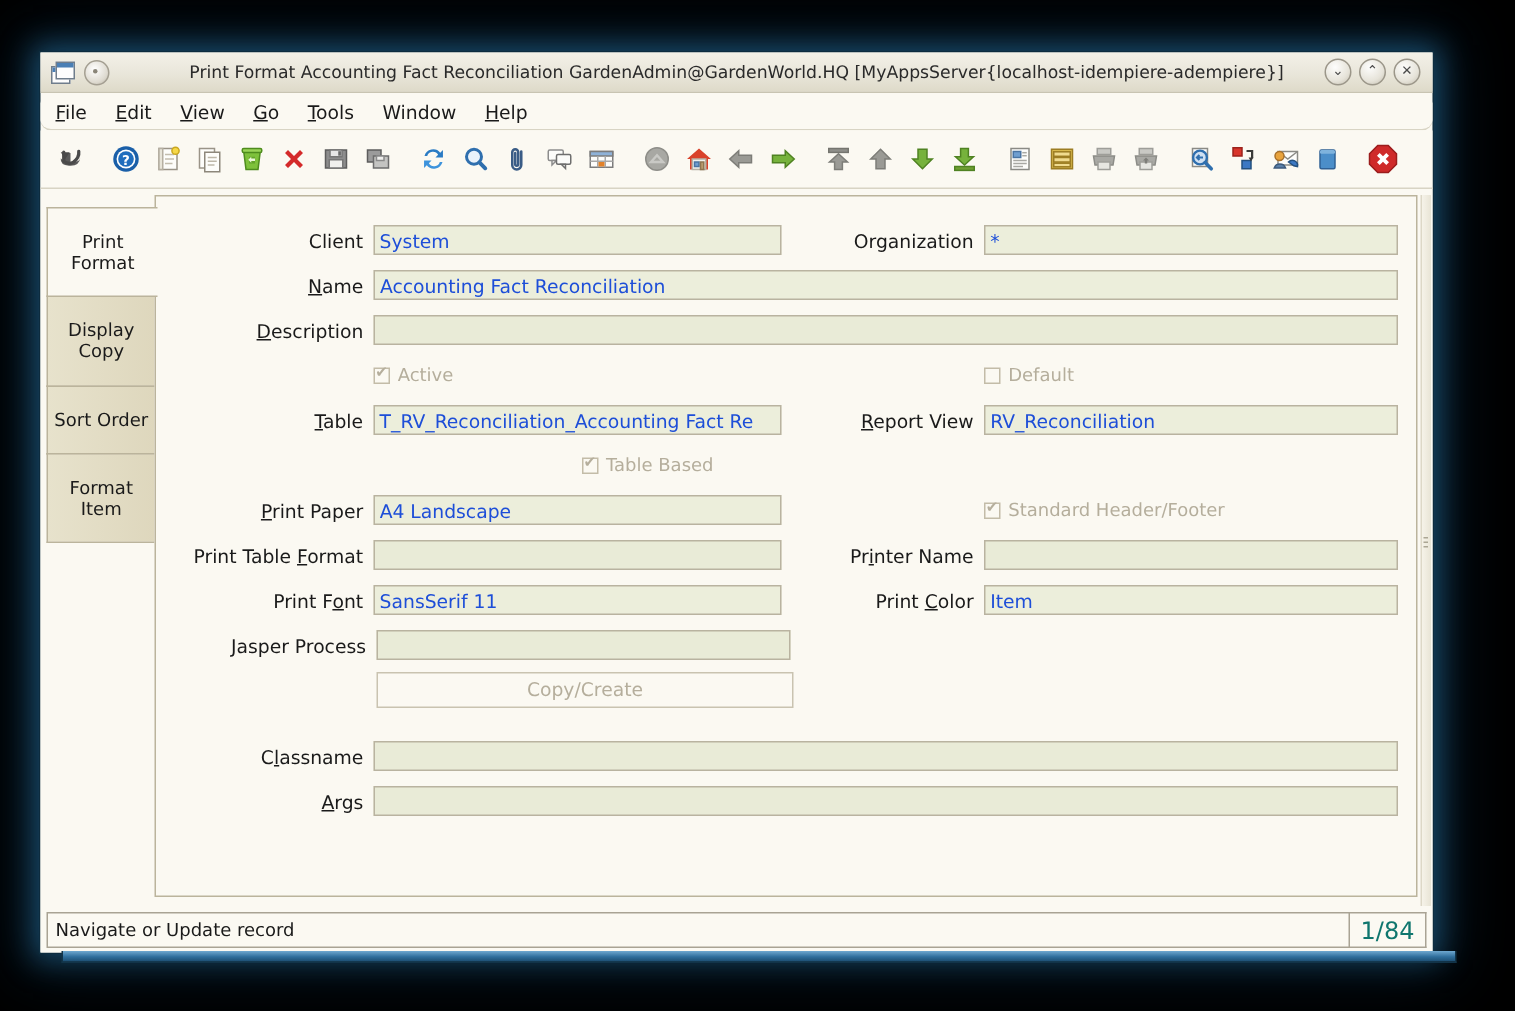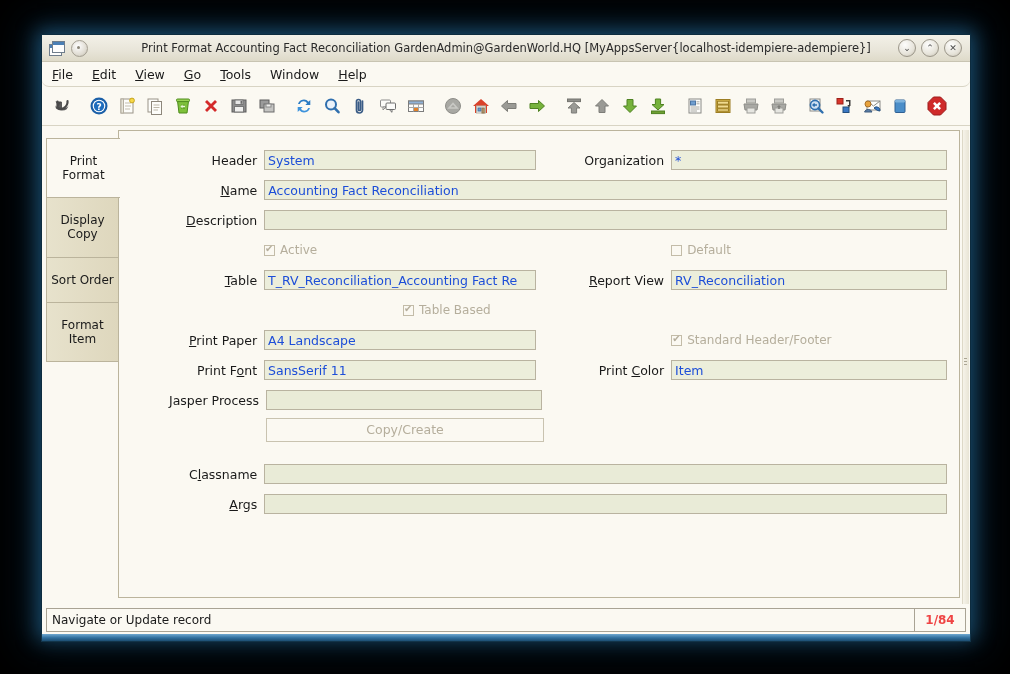--- a/index.html
+++ b/index.html
@@ -10,21 +10,21 @@
     font-family: "DejaVu Sans", "Liberation Sans", sans-serif;
   }
   #desktop {
     position: relative;
     width: 1010px; height: 674px;
     background: radial-gradient(ellipse 620px 430px at 505px 337px, #0b2634 0%, #051119 40%, #000000 72%);
   }
   
   #window {
     position: absolute;
-    left: 41px; top: 34px;
+    left: 26px; top: 34px;
     width: 928px; height: 600px;
     border: 1px solid #0d2c3f;
     background: #fbf9f2;
     box-shadow: 0 0 18px 4px rgba(40,120,170,0.55), 0 0 40px 12px rgba(20,70,110,0.35);
     display: flex; flex-direction: column;
   }
   
   #titlebar {
     height: 26px;
     background: linear-gradient(to bottom, #f3f1e8 0%, #e9e6da 55%, #dedac9 100%);
@@ -179,22 +179,22 @@
     height: 24px; flex: 0 0 auto; display: flex; align-items: stretch;
     background: #fbf9f2; padding: 0 4px 3px 4px; gap: 0;
   }
   #status-msg {
     flex: 1 1 auto; border: 1px solid #a9a394; background: #fbf9f2;
     font-size: 12px; color: #1a1a1a; padding: 0 5px;
     display: flex; align-items: center;
   }
   #status-count {
     width: 50px; border: 1px solid #a9a394; border-left: none;
-    background: #fbf9f2; font-size: 12px; color: #ef4444;
-    display: flex; align-items: center; justify-content: center; font-weight: bold;
+    background: #fbf9f2; font-size: 16px; color: #0f766e;
+    display: flex; align-items: center; justify-content: center;
   }
   
   #bottombar {
     position: absolute; left: 41px; top: 634px; width: 928px; height: 7px;
     background: linear-gradient(to bottom, #6fa8d0, #2f6e9c 55%, #1d4e72);
     border: 1px solid #123449; border-top: none;
   }
   svg { display: block; }
 </style>
 </head>
@@ -496,21 +496,21 @@
         <div class="vtab active">Print Format</div>
         <div class="vtab">Display Copy</div>
         <div class="vtab">Sort Order</div>
         <div class="vtab">Format Item</div>
       </div>
 
       <div id="formpanel">
         <div id="formgrid">
 
           <div class="row">
-            <div class="lbl lcol-lbl">Header</div>
+            <div class="lbl lcol-lbl">Client</div>
             <div class="fld" style="width:276px">System</div>
             <div class="lbl rcol-lbl">Organization</div>
             <div class="fld" style="width:280px">*</div>
           </div>
 
           <div class="row">
             <div class="lbl lcol-lbl"><u>N</u>ame</div>
             <div class="fld" style="width:692px">Accounting Fact Reconciliation</div>
           </div>
 
@@ -551,20 +551,26 @@
           <div class="row">
             <div class="lbl lcol-lbl"><u>P</u>rint Paper</div>
             <div class="fld" style="width:276px">A4 Landscape</div>
             <div class="lbl rcol-lbl"></div>
             <div class="chkwrap" style="width:280px">
               <span class="chk checked"></span>
               <span>Standard Header/Footer</span>
             </div>
           </div>
 
+          <div class="row">
+            <div class="lbl lcol-lbl">Print Table <u>F</u>ormat</div>
+            <div class="fld empty" style="width:276px"></div>
+            <div class="lbl rcol-lbl">Pr<u>i</u>nter Name</div>
+            <div class="fld empty" style="width:280px"></div>
+          </div>
 
           <div class="row">
             <div class="lbl lcol-lbl">Print F<u>o</u>nt</div>
             <div class="fld" style="width:276px">SansSerif 11</div>
             <div class="lbl rcol-lbl">Print <u>C</u>olor</div>
             <div class="fld" style="width:280px">Item</div>
           </div>
 
           <div class="row">
             <div class="lbl lcol-lbl"><u>J</u>asper Process</div>

